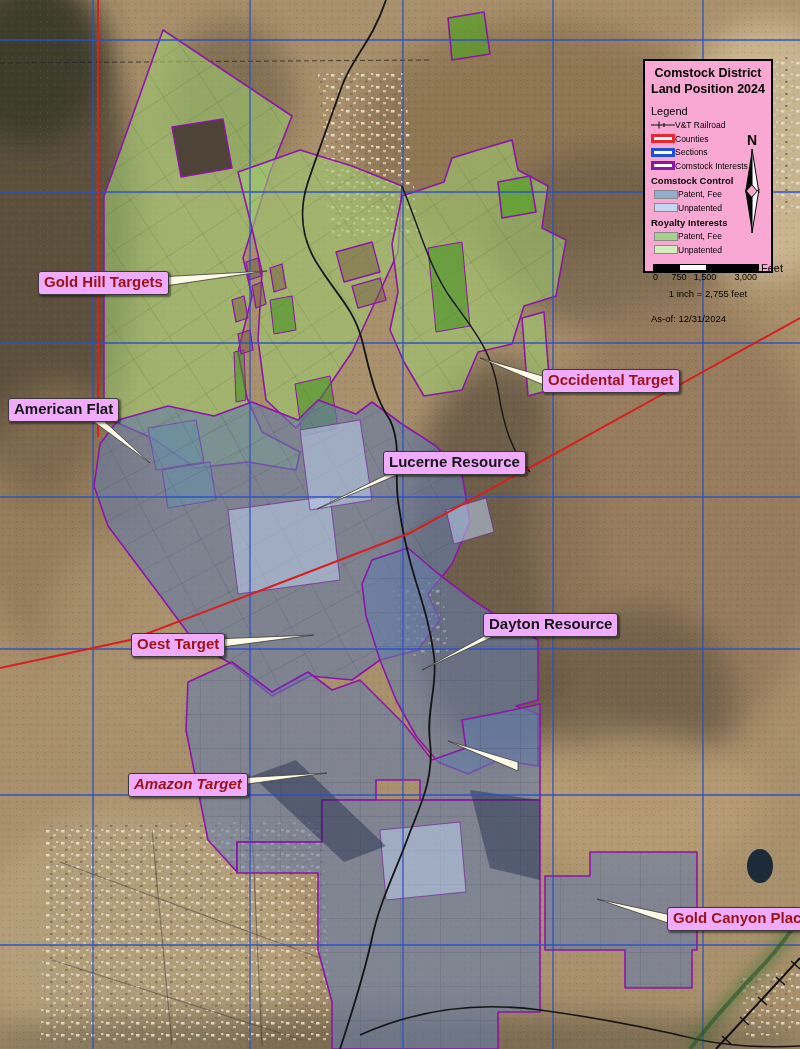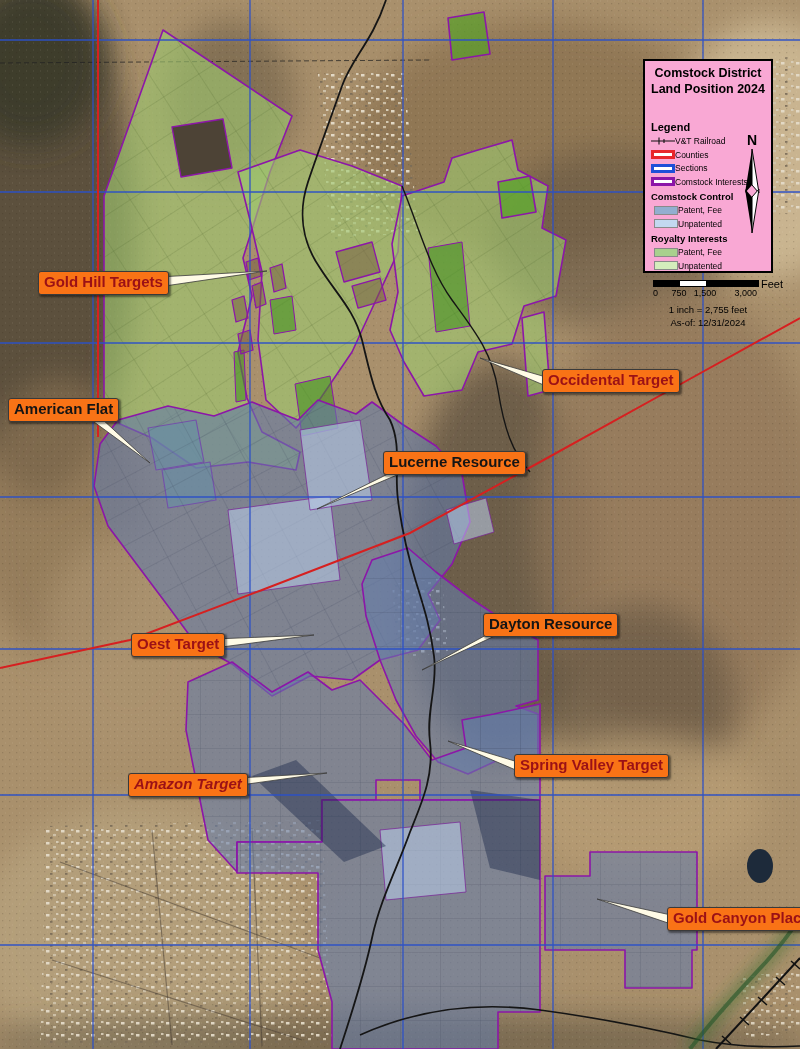--- a/index.html
+++ b/index.html
@@ -1,30 +1,30 @@
 <!DOCTYPE html>
 <html><head>
 <meta charset="utf-8">
 <style>
   html,body{margin:0;padding:0;background:#c8c4bc;font-family:"Liberation Sans",sans-serif;}
   #map{position:relative;width:800px;height:1049px;overflow:hidden;background:#a9906c;}
   #map svg.base{position:absolute;left:0;top:0;}
 
   
-  .map-label{position:absolute;background:#f97316;border:1px solid #3a3a3a;border-radius:3px;
+  .map-label{position:absolute;background:#f0abfc;border:1px solid #3a3a3a;border-radius:3px;
              padding:1px 5px 2px;font-weight:bold;font-size:15px;line-height:1.25;white-space:nowrap;
              box-shadow:1.5px 1.5px 2px rgba(0,0,0,.45);z-index:6;}
   .map-label.target{color:#9b1116;}
   .map-label.resource{color:#151515;text-align:center;}
 
   
   #legend{position:absolute;left:643px;top:59px;width:130px;height:214px;box-sizing:border-box;
           background:#f9a8d4;border:2px solid #000;padding:5px 6px 4px;z-index:7;}
   .legend-title{font-size:12.5px;font-weight:bold;text-align:center;line-height:1.25;}
-  .legend-heading{font-size:11px;font-weight:bold;margin:24px 0 2px;}
+  .legend-heading{font-size:11px;font-weight:normal;margin:8px 0 2px;}
   .leg-row{display:flex;align-items:center;margin-top:2.5px;height:11px;font-size:8.5px;}
   .leg-row.sub{font-size:9.5px;font-weight:bold;margin-top:4px;}
   .leg-row.indent{padding-left:3px;}
   .sw{width:24px;height:9px;flex:0 0 auto;box-sizing:border-box;}
   .sw.outline-red{border:3px solid #e8262b;background:#fff;}
   .sw.outline-blue{border:3px solid #1f4fd8;background:#fff;}
   .sw.outline-purple{border:3px solid #8c16a8;background:#fff;}
   .sw.fill{border:1px solid #8a8a8a;}
   .sw.fill-cblue{background:#92aecf;}
   .sw.fill-clblue{background:#c3d8f0;}
@@ -39,21 +39,21 @@
   
   #scaleblock{position:relative;margin-top:9px;font-size:8.5px;}
   #scalebar{position:relative;width:104px;height:5px;border:1px solid #000;display:flex;margin-left:2px;}
   #scalebar .seg{height:100%;}
   #scalebar .b{background:#000;}
   #scalebar .w{background:#fff;}
   .feet-label{position:absolute;left:110px;top:-2px;font-size:11px;}
   #scaleticks{position:relative;height:11px;margin-top:1px;width:104px;margin-left:2px;}
   #scaleticks span{position:absolute;top:0;font-size:9px;}
   .scale-note{font-size:9.5px;text-align:center;margin-top:5px;}
-  .asof{font-size:9.5px;text-align:center;margin-top:2px;}
+  .asof{font-size:9.5px;text-align:left;margin-top:14px;}
 </style>
 </head>
 <body>
 
 <div id="map">
 
   <svg class="base" width="800" height="1049" viewBox="0 0 800 1049">
     <defs>
       <filter id="soft" x="-60%" y="-60%" width="220%" height="220%">
           <feGaussianBlur stdDeviation="16"></feGaussianBlur>
@@ -213,21 +213,20 @@
     </g>
   </svg>
 
   <div class="map-label target" style="left:38px;top:271px;">Gold Hill Targets</div>
   <div class="map-label target" style="left:542px;top:369px;">Occidental Target</div>
   <div class="map-label resource" style="left:8px;top:398px;">American Flat</div>
   <div class="map-label resource" style="left:383px;top:451px;">Lucerne Resource</div>
   <div class="map-label target" style="left:131px;top:633px;">Oest Target</div>
   <div class="map-label resource" style="left:483px;top:613px;">Dayton Resource</div>
   <div class="map-label target" style="left:128px;top:773px;font-style:italic;">Amazon Target</div>
-  <div class="map-label target" style="left:514px;top:754px;">Spring Valley Target</div>
   <div class="map-label target" style="left:667px;top:907px;">Gold Canyon Place</div>
 
   <div id="legend">
     <div class="legend-title">Comstock District</div>
     <div class="legend-title">Land Position 2024</div>
     <div class="legend-heading">Legend</div>
 
     <div class="leg-row">
       <span class="sw rail">
         <svg width="24" height="10" viewBox="0 0 24 10">

